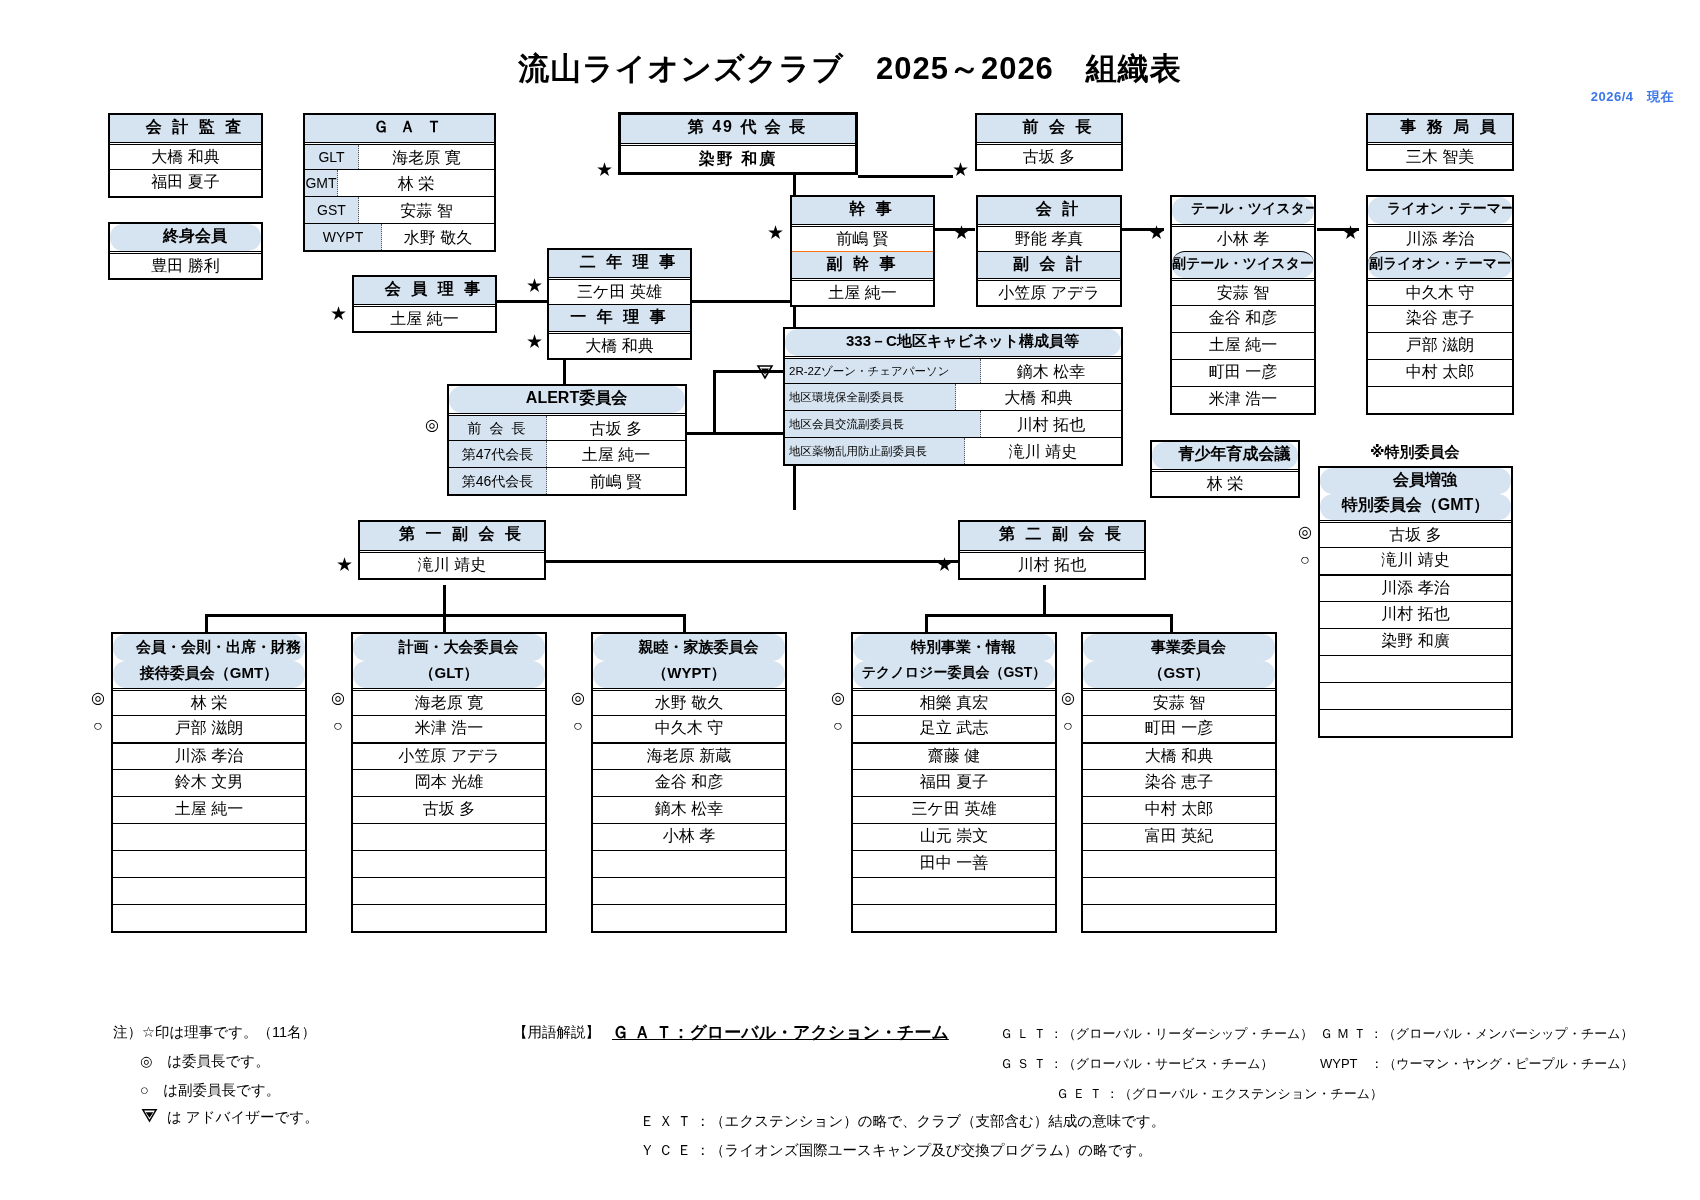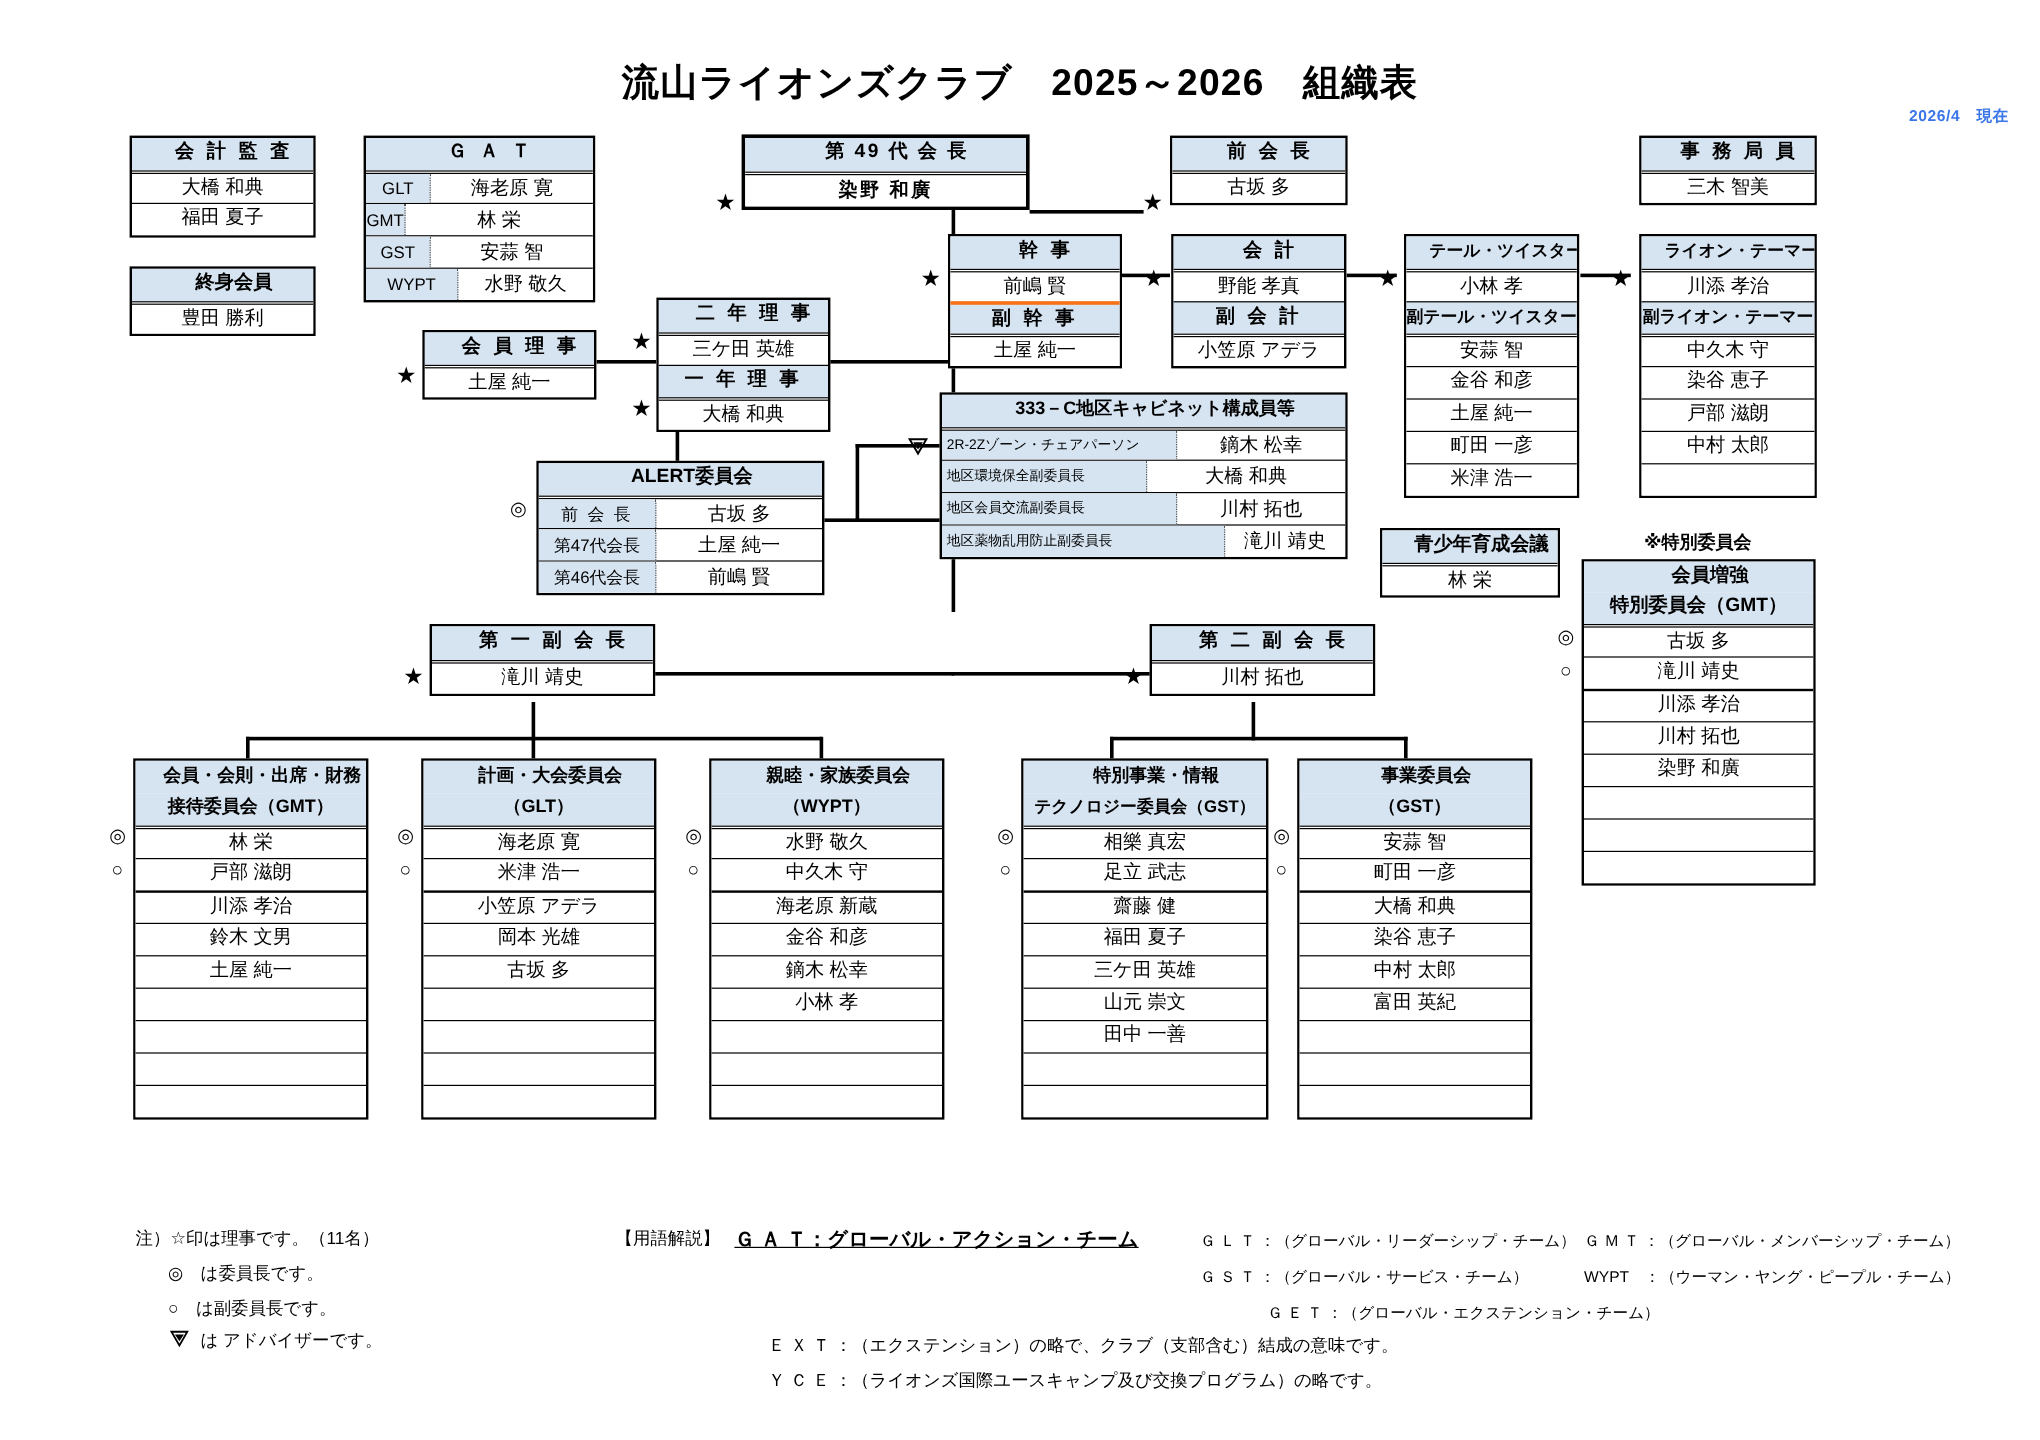--- a/index.html
+++ b/index.html
@@ -22,21 +22,21 @@
 
   
   .box{position:absolute;box-sizing:border-box;border:2px solid #000;background:#fff;}
   .row{
     box-sizing:border-box;height:27px;line-height:23px;text-align:center;
     font-size:16px;border-top:1px solid #000;background:#fff;
     white-space:nowrap;overflow:hidden;
   }
   .row:first-child{border-top:none;padding-left:19px;}
   .hdr{background:#d6e3f0;font-weight:bold;letter-spacing:3px;border-top:none;}
-  .hdr.tight{letter-spacing:0px;}
+  .hdr.tight{letter-spacing:0px;border-radius:13px;}
   .dbl{border-top:3px double #000;}
   .thick{border-top:2px solid #000;}
   .empty{color:transparent;}
 
   
   .split{display:flex;align-items:stretch;}
   .split .lbl{
     box-sizing:border-box;background:#d6e3f0;font-size:14px;
     display:flex;align-items:center;justify-content:center;
     border-right:1px dotted #555;
@@ -185,21 +185,21 @@
 
 <div class="box" style="left:1366px;top:113px;width:148px;">
   <div class="row hdr">事 務 局 員</div>
   <div class="row dbl">三木  智美</div>
 </div>
 
 <div class="mk star" style="left:767px;top:223px;">★</div>
 <div class="box" style="left:790px;top:195px;width:145px;">
   <div class="row hdr">幹  事</div>
   <div class="row dbl">前嶋  賢</div>
-  <div class="row hdr" style="border-top:3px solid #f97316;">副 幹 事</div>
+  <div class="row hdr" style="border-top:1px solid #f97316;">副 幹 事</div>
   <div class="row dbl">土屋  純一</div>
 </div>
 
 <div class="mk star" style="left:953px;top:223px;">★</div>
 <div class="box" style="left:976px;top:195px;width:146px;">
   <div class="row hdr">会  計</div>
   <div class="row dbl">野能  孝真</div>
   <div class="row hdr" style="border-top:1px solid #000;">副 会 計</div>
   <div class="row dbl">小笠原  アデラ</div>
 </div>
@@ -240,21 +240,21 @@
   </div>
   <div class="row split">
     <div class="lbl small" style="width:171px;">地区環境保全副委員長</div>
     <div class="val">大橋  和典</div>
   </div>
   <div class="row split">
     <div class="lbl small" style="width:196px;">地区会員交流副委員長</div>
     <div class="val">川村  拓也</div>
   </div>
   <div class="row split">
-    <div class="lbl small" style="width:236px;">地区薬物乱用防止副委員長</div>
+    <div class="lbl small" style="width:180px;">地区薬物乱用防止副委員長</div>
     <div class="val">滝川  靖史</div>
   </div>
 </div>
 
 <div class="box" style="left:1150px;top:440px;width:150px;">
   <div class="row hdr tight">青少年育成会議</div>
   <div class="row dbl">林  栄</div>
 </div>
 
 <div class="cap" style="left:1370px;top:443px;">※特別委員会</div>

